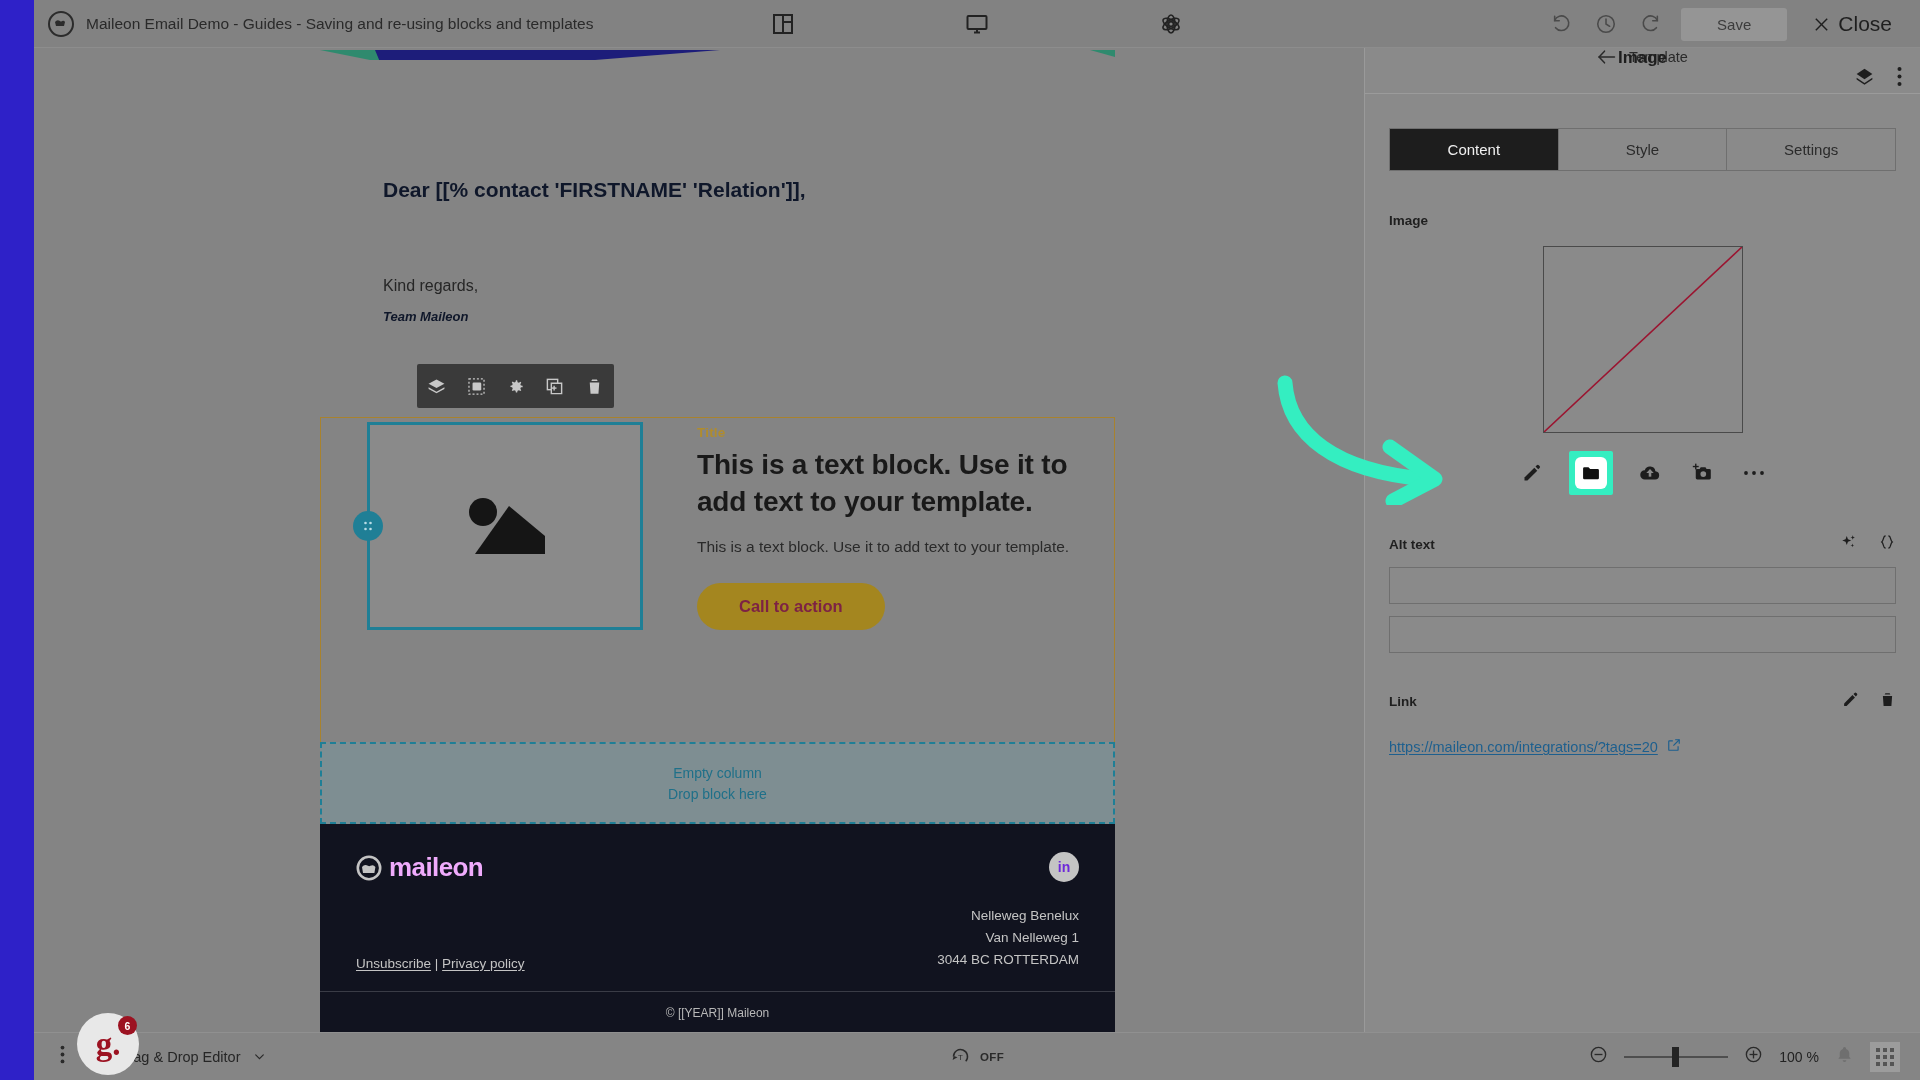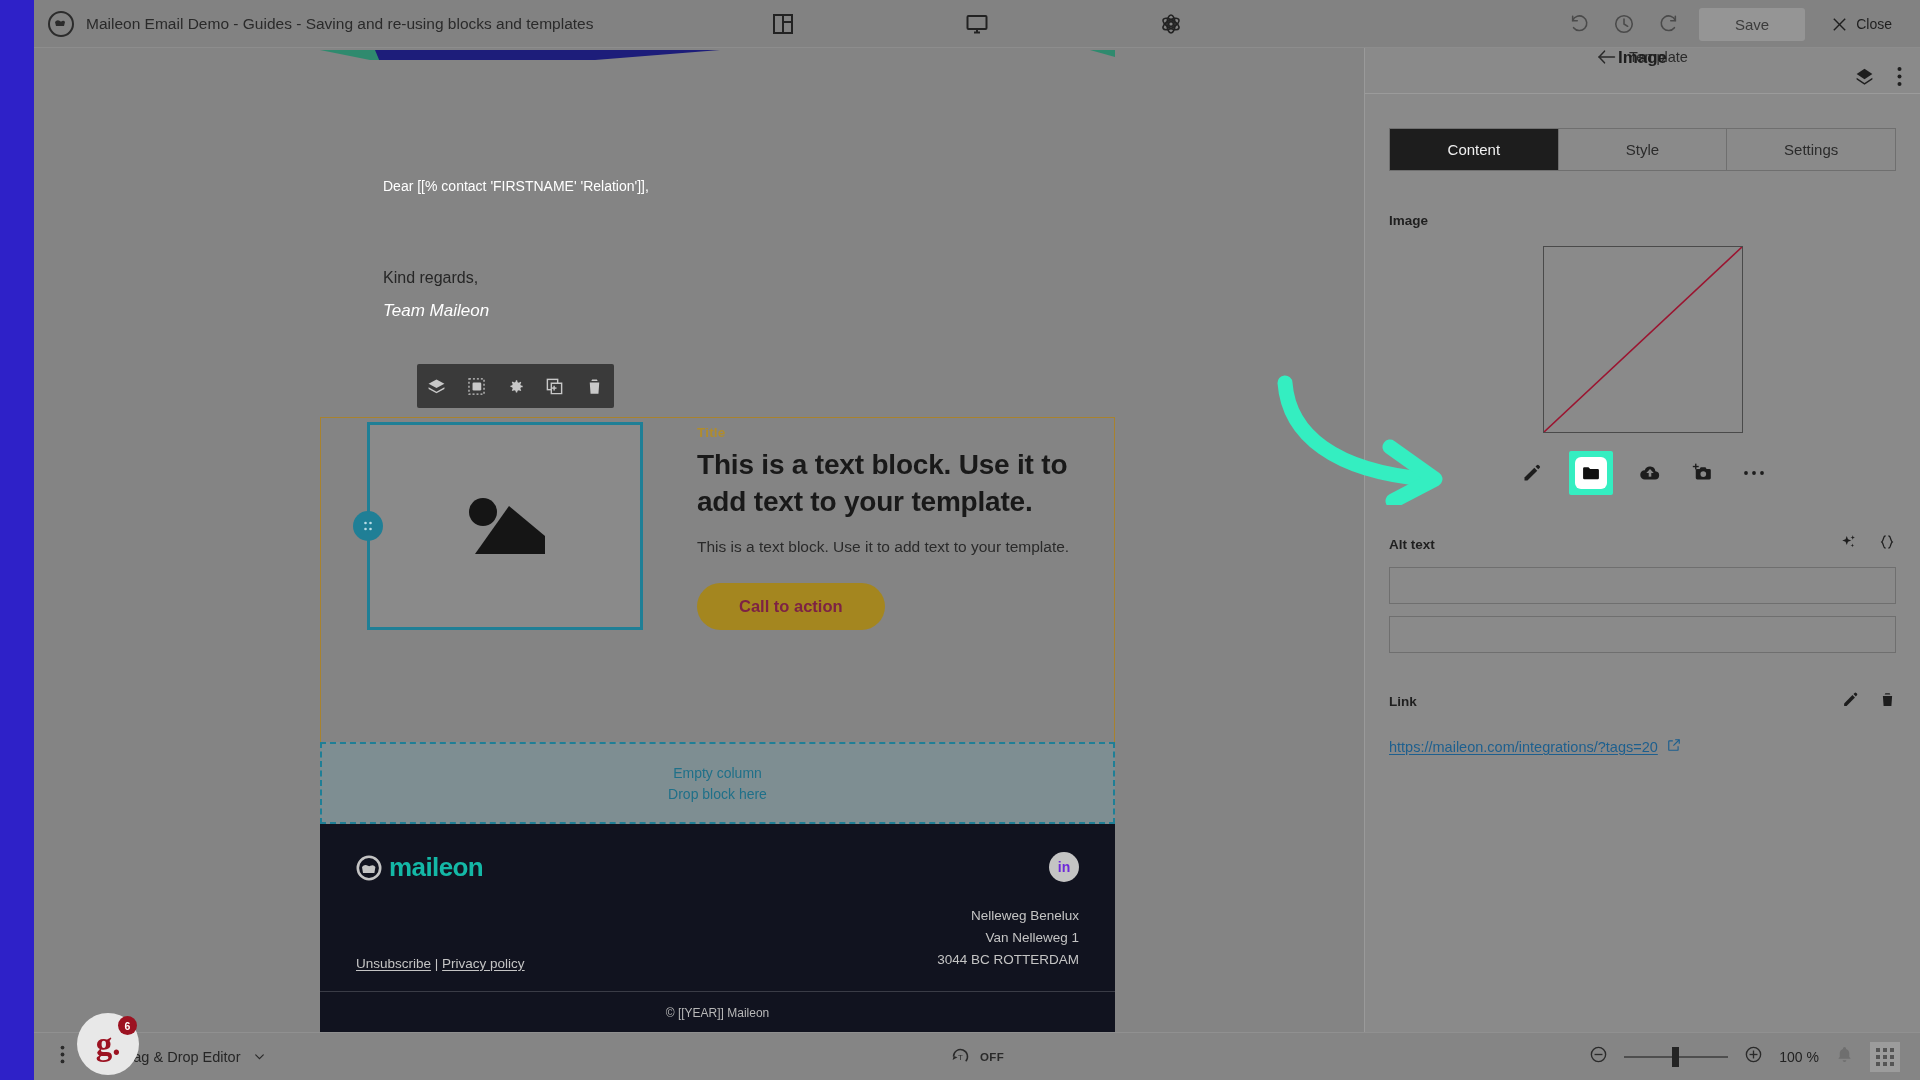--- a/index.html
+++ b/index.html
@@ -53,41 +53,41 @@
     position: absolute; right: 0; top: 0; height: 48px;
     display: flex; align-items: center; gap: 18px; padding-right: 22px;
   }
   .save-btn {
     background: #959595; color: #3c3c3c;
     font-size: 15px; padding: 8px 36px; border: none; border-radius: 3px;
     font-family: inherit;
   }
   .close-btn {
     display: flex; align-items: center; gap: 8px;
-    color: #1f1f1f; font-size: 14px; margin-left: 8px; margin-right: 6px;
+    color: #1f1f1f; font-size: 21px; margin-left: 8px; margin-right: 6px;
   }
 
   
   .canvas {
     position: absolute; left: 0; top: 48px; width: 1330px; height: 984px;
     background: #848484;
     overflow: hidden;
   }
   .email {
     position: absolute; left: 286px; top: 0; width: 795px;
     background: #848484;
   }
   .hero {
     position: relative; width: 795px; height: 12px; overflow: hidden;
   }
   .greet {
-    font-size: 14px; color: #ffffff; padding: 118px 0 0 63px;
+    font-size: 21px; color: #0f172a; padding: 118px 0 0 63px; font-weight: bold;
   }
   .regards { font-size: 16px; color: #262626; padding: 75px 0 0 63px; }
-  .team { font-size: 17px; font-weight: normal; font-style: italic; color: #ffffff; padding: 14px 0 0 63px; }
+  .team { font-size: 13px; font-weight: bold; font-style: italic; color: #0f172a; padding: 14px 0 0 63px; }
 
   
   .block-toolbar {
     position: absolute; left: 383px; top: 316px;
     width: 197px; height: 44px;
     background: #3a3a3a;
     display: flex; align-items: center; justify-content: space-around;
     border-radius: 2px;
     z-index: 6;
   }
@@ -142,21 +142,21 @@
   }
   .empty-col span { color: #1f7089; font-size: 14px; }
 
   
   .email-footer {
     position: absolute; left: 286px; top: 776px; width: 795px; height: 208px;
     background: #11131f;
   }
   .ef-top { display: flex; justify-content: space-between; align-items: flex-start; padding: 28px 36px 0 36px; }
   .ef-logo { display: flex; align-items: center; gap: 7px; }
-  .ef-logo-text { color: #14b8a6; font-size: 26px; font-weight: bold; letter-spacing: -.6px; }
+  .ef-logo-text { color: #f0abfc; font-size: 26px; font-weight: bold; letter-spacing: -.6px; }
   .li-badge {
     width: 30px; height: 30px; border-radius: 50%;
     background: #c4c4c4; color: #6d28d9;
     display: flex; align-items: center; justify-content: center;
     font-size: 14px; font-weight: bold;
   }
   .ef-mid { display: flex; justify-content: space-between; align-items: flex-end; padding: 22px 36px 0 36px; }
   .ef-links { color: #c4c4c4; font-size: 13.5px; }
   .ef-links u { text-underline-offset: 2px; }
   .ef-addr { color: #c4c4c4; font-size: 13.5px; text-align: right; line-height: 1.62; }

